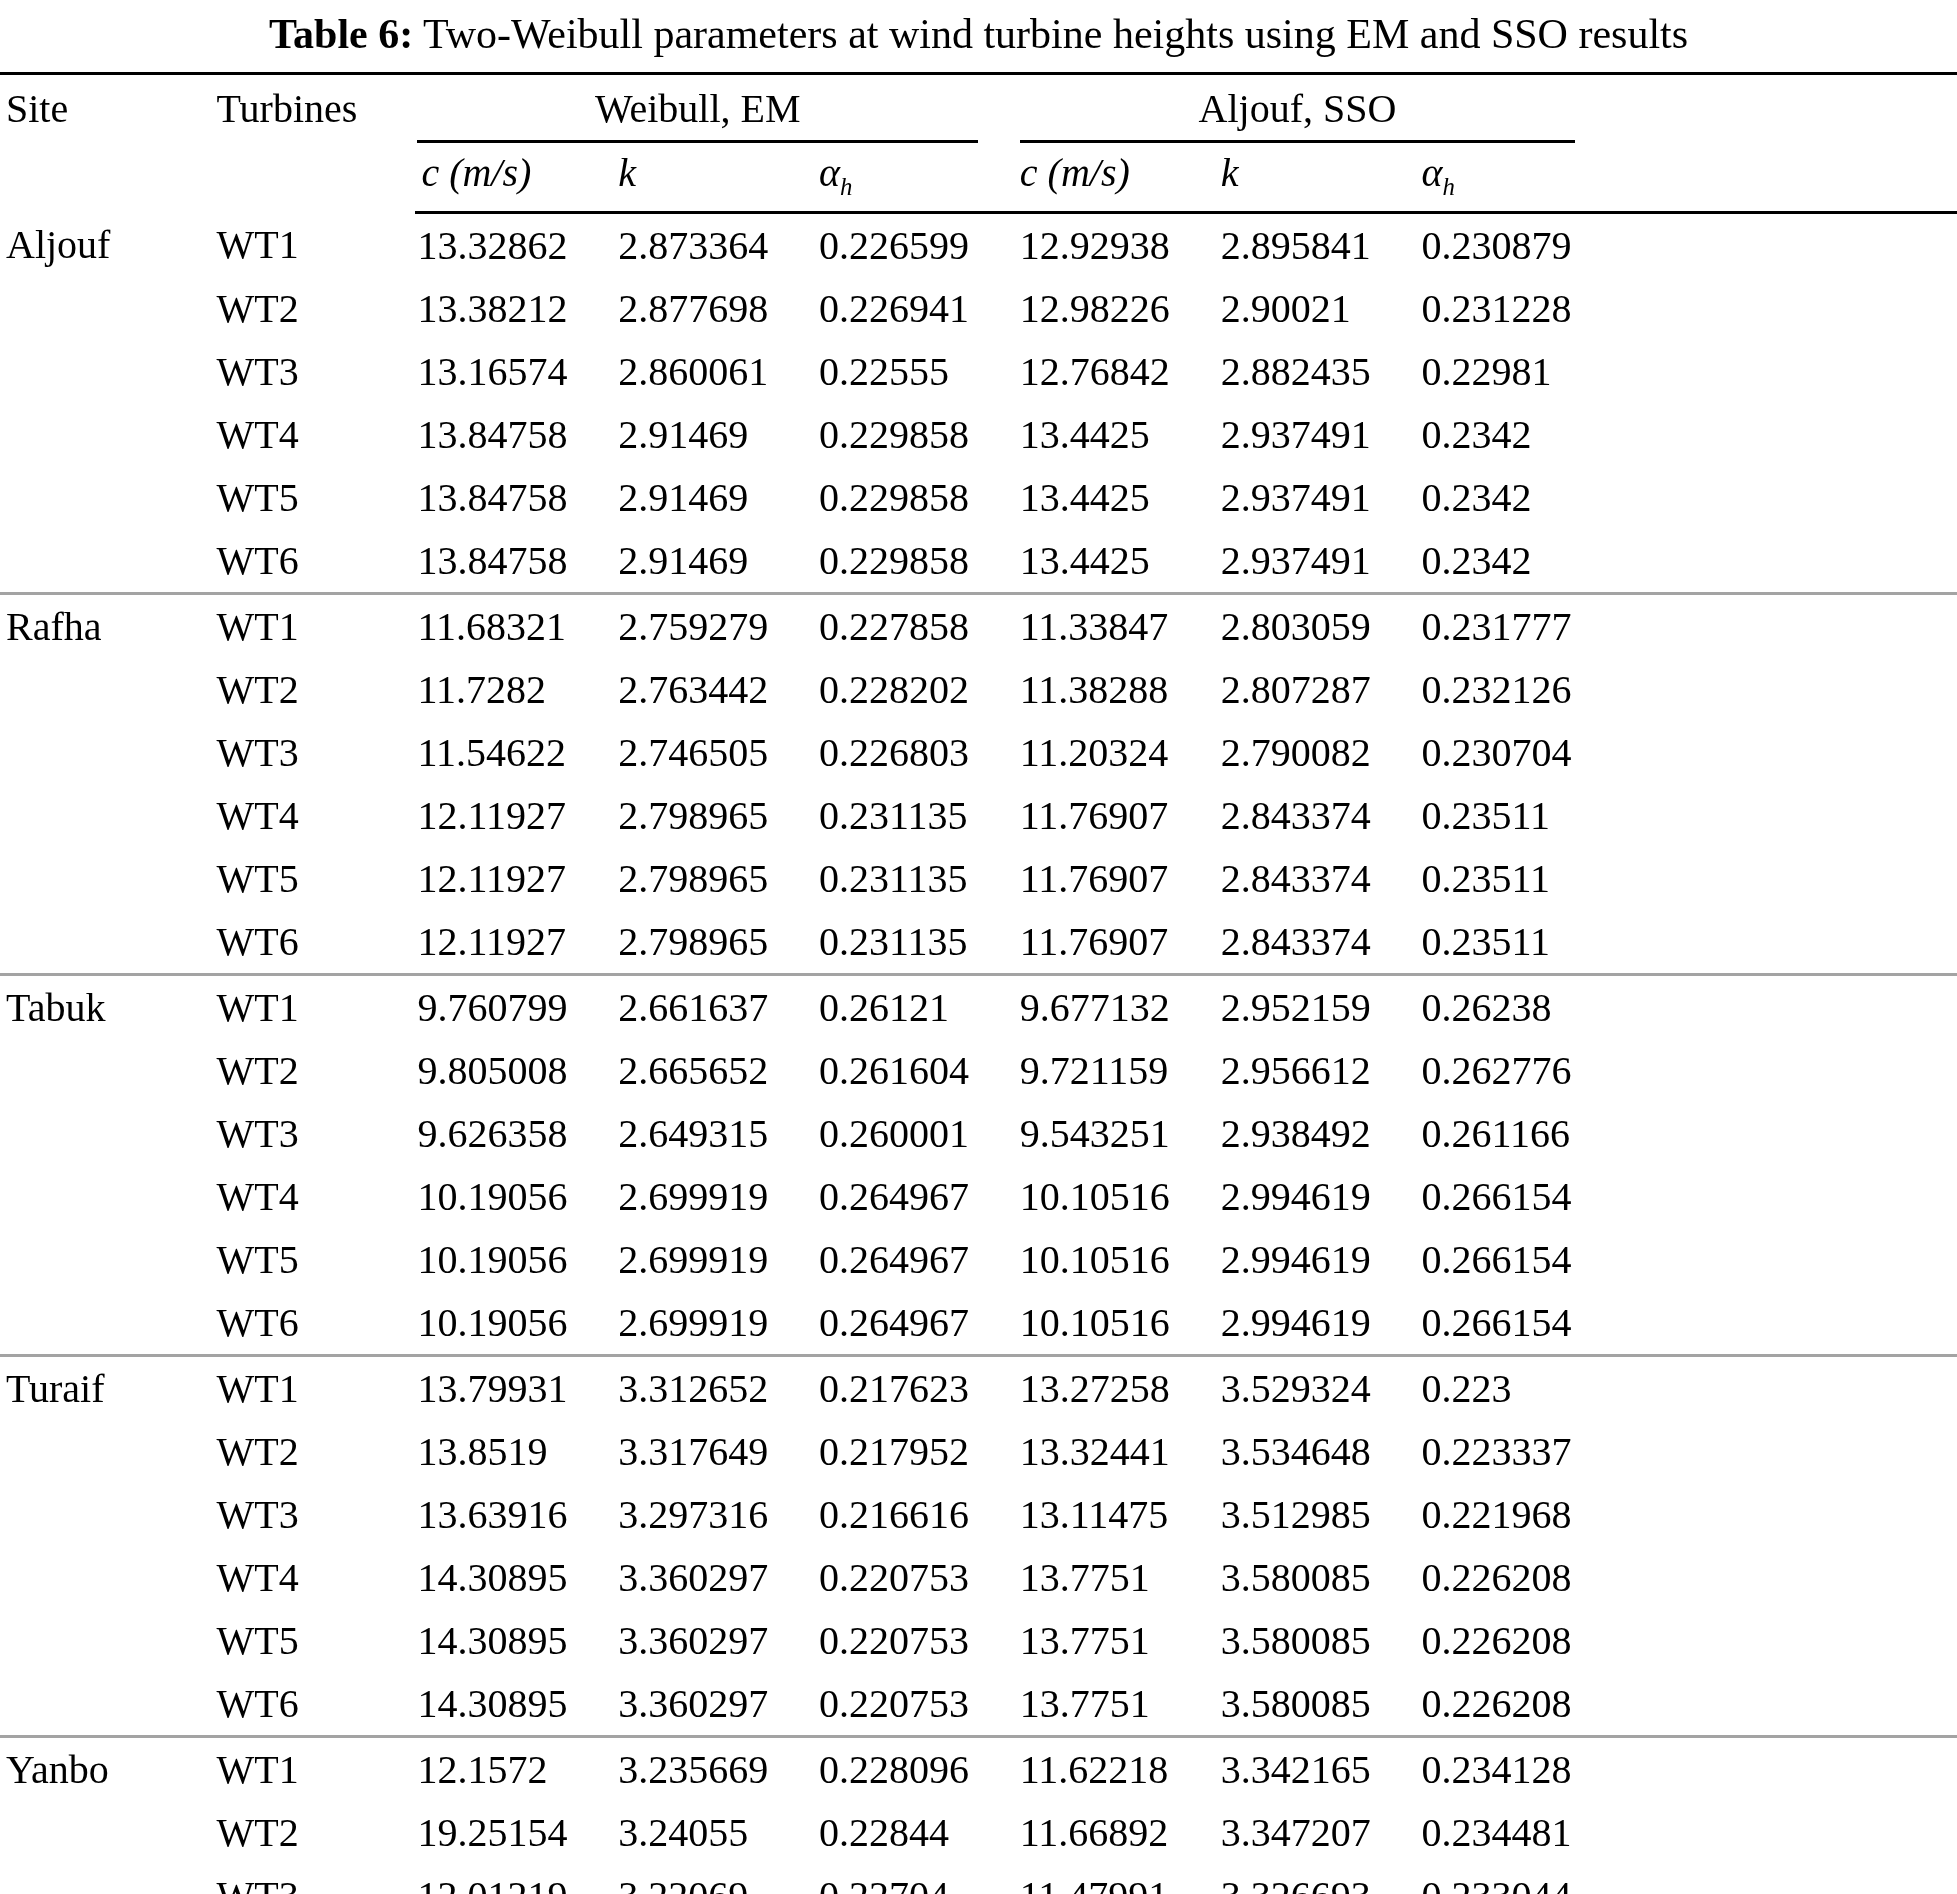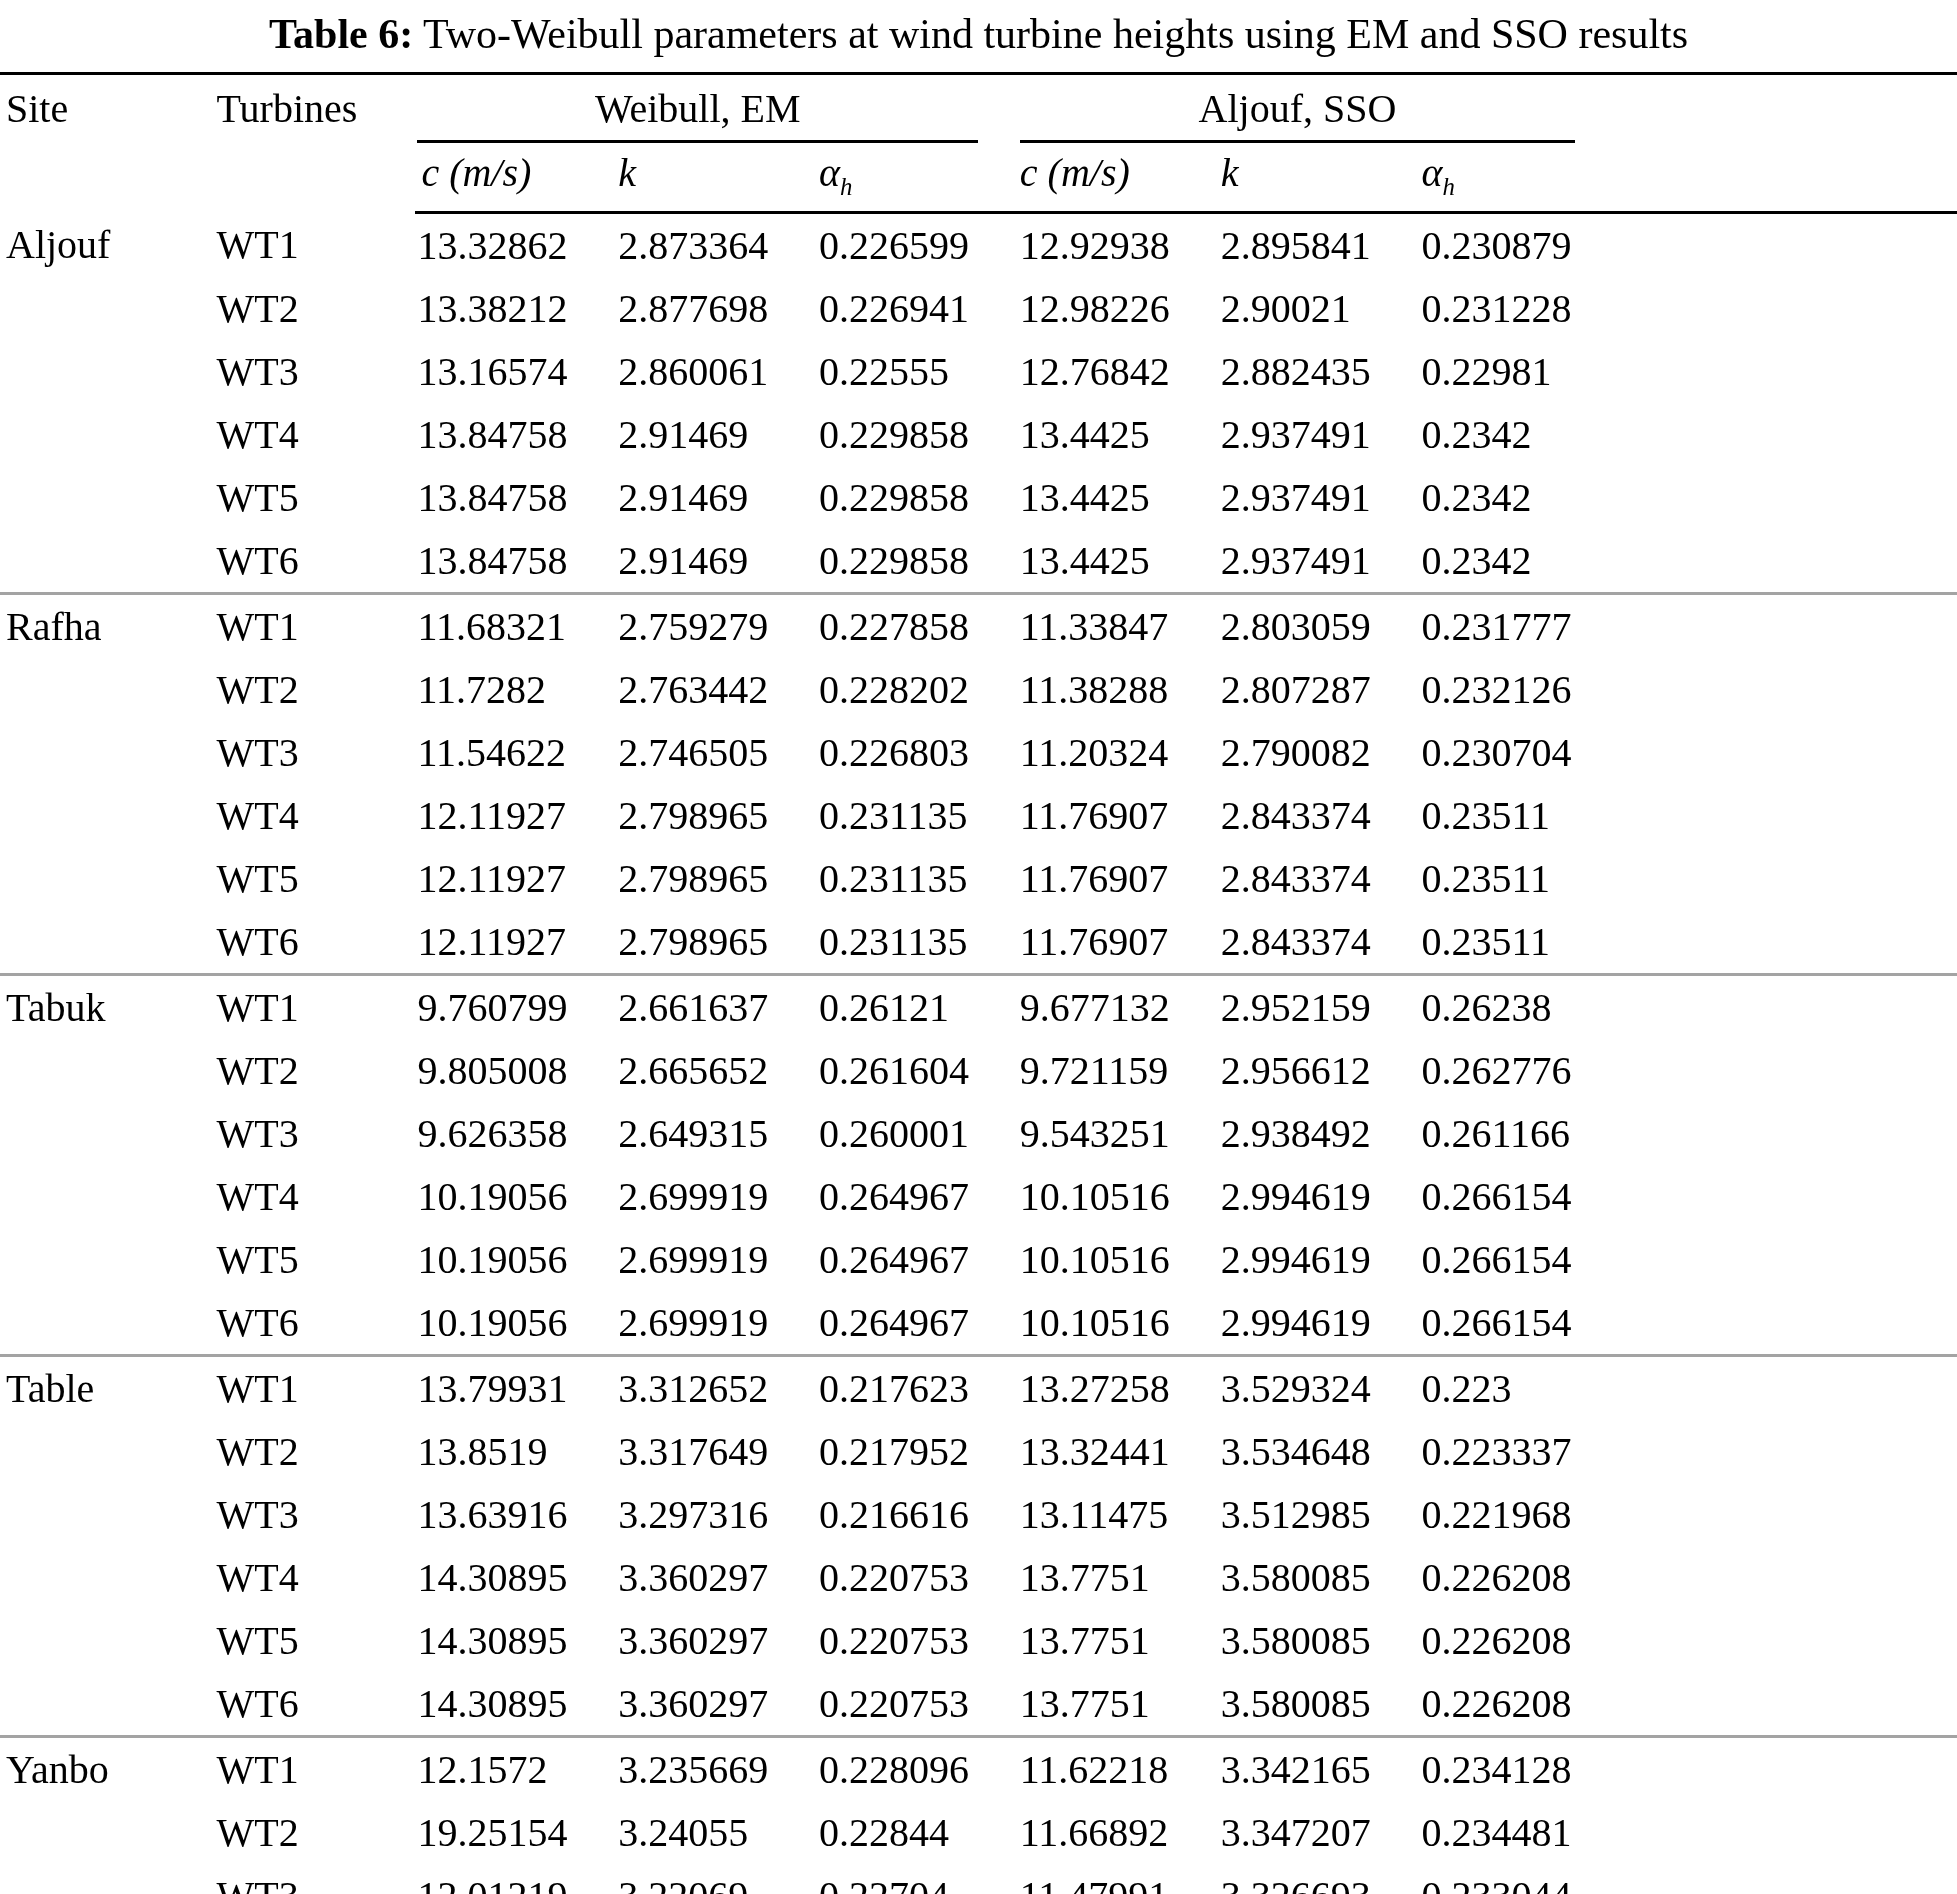--- a/index.html
+++ b/index.html
@@ -287,21 +287,21 @@
           <td></td>
           <td>WT6</td>
           <td>10.19056</td>
           <td>2.699919</td>
           <td>0.264967</td>
           <td>10.10516</td>
           <td>2.994619</td>
           <td>0.266154</td>
         </tr>
         <tr class="group-start">
-          <td>Table</td>
+          <td>Turaif</td>
           <td>WT1</td>
           <td>13.79931</td>
           <td>3.312652</td>
           <td>0.217623</td>
           <td>13.27258</td>
           <td>3.529324</td>
           <td>0.223</td>
         </tr>
         <tr>
           <td></td>

